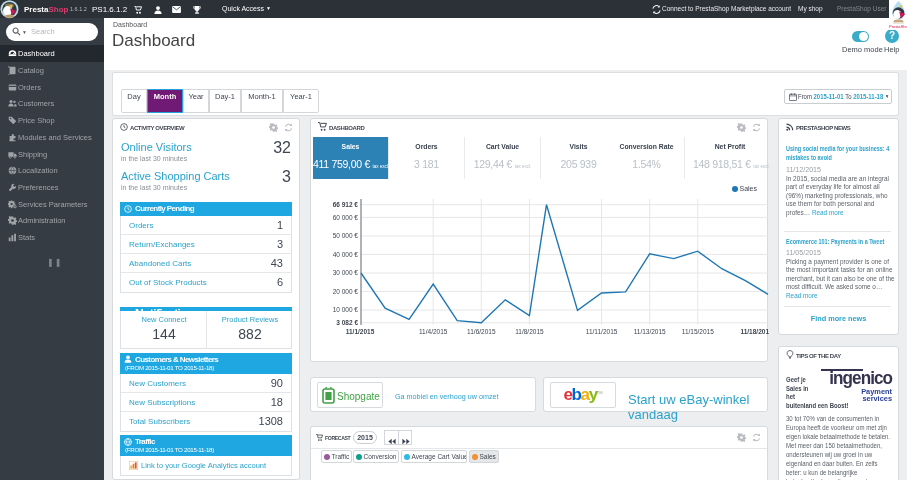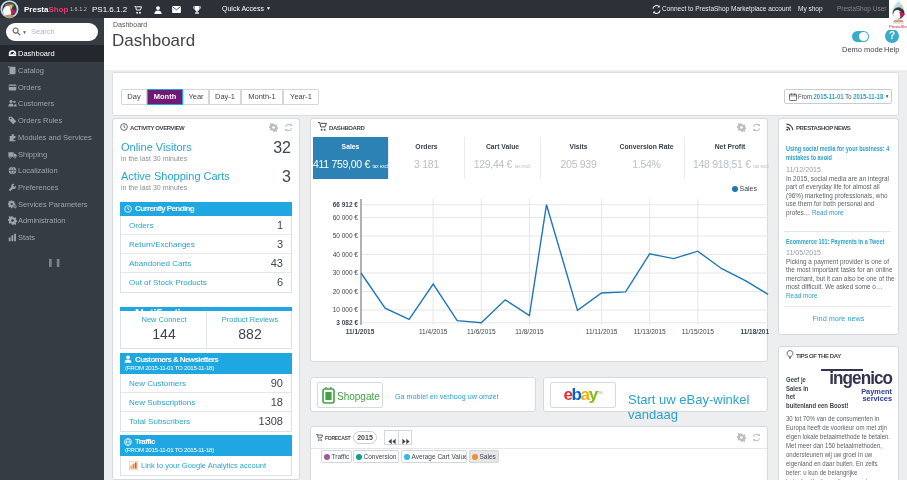--- a/index.html
+++ b/index.html
@@ -19,21 +19,21 @@
 .menu-item { position:absolute; left:0; width:104px; height:17px; color:#9fa4a9; font-size:7.5px; line-height:17px; }
 .menu-item .mi-ic { position:absolute; left:8px; top:4px; width:9px; height:9px; }
 .menu-item .mi-tx { position:absolute; left:18px; top:0; white-space:nowrap; }
 .menu-item.active { background:#23272e; color:#fff; }
 
 
 #headband { position:absolute; left:104px; top:18px; width:803px; height:52px; background:#fff; }
 
 
 #toolbar { position:absolute; left:112px; top:72px; width:787px; height:44px; background:#fff; border:1px solid #dcdfe2; border-radius:2px; }
-.tbtn { position:absolute; top:16px; height:16px; line-height:14px; font-size:7.5px; color:#3f4650; background:#fff; border:1px solid #d4d7da; text-align:center; }
+.tbtn { position:absolute; top:16px; height:24px; line-height:14px; font-size:7.5px; color:#3f4650; background:#fff; border:1px solid #d4d7da; text-align:center; }
 .tbtn.active { background:#701a75; color:#fff; border-color:#20a4dd; font-weight:bold; }
 
 
 .panel { position:absolute; background:#fff; border:1px solid #d7dadd; border-radius:3px; }
 .phead { position:relative; height:18px; line-height:18px; font-size:6px; letter-spacing:-0.4px; font-weight:bold; color:#414750; padding-left:7px; }
 .phead .ic { vertical-align:-1px; margin-right:2px; }
 .ptools { position:absolute; right:6px; top:4px; color:#b9bdc1; font-size:9px; }
 
 .teal { color:#2ba2cc; }
 .bluebar { position:absolute; left:7px; width:172px; background:#1ea7e0; color:#fff; }
@@ -166,21 +166,21 @@
           <circle cx="8.6" cy="3.8" r="1.6" fill="#9fa4a9"></circle>
           <path d="M0.5 10q0-4 3.5-4t3.5 4zM8 10q0-3 2-3.4 1.6 0.3 1.6 3.4z" fill="#9fa4a9"></path>
         </svg>
         <span class="mi-tx">Customers</span>
       </div>
     <div class="menu-item" style="top:94.1px;">
         <svg class="mi-ic" viewBox="0 0 12 12">
           <path d="M1 1h4l6 6-4 4-6-6z" fill="#9fa4a9"></path>
           <circle cx="3.4" cy="3.4" r="1" fill="#363c44"></circle>
         </svg>
-        <span class="mi-tx">Orders Rules</span>
+        <span class="mi-tx">Price Shop</span>
       </div>
     <div class="menu-item" style="top:127.5px;">
         <svg class="mi-ic" viewBox="0 0 12 12">
           <path d="M0.5 3h7v6h-7z" fill="#9fa4a9"></path>
           <path d="M8 5h2l1.5 2v2H8z" fill="#9fa4a9"></path>
           <circle cx="3" cy="9.6" r="1.3" fill="#363c44" stroke="#9fa4a9"></circle>
           <circle cx="9" cy="9.6" r="1.3" fill="#363c44" stroke="#9fa4a9"></circle>
         </svg>
         <span class="mi-tx">Shipping</span>
       </div>
@@ -495,21 +495,21 @@
           <path d="M0.6 5.2a4 4 0 0 1 4 4M0.6 1.4a7.8 7.8 0 0 1 7.8 7.8" fill="none" stroke="#414750" stroke-width="1.4"></path>
         </svg>PRESTASHOP NEWS</div>
     <div class="news-t abs" style="left:7px;top:25px;">Using social media for your business: 4<br>mistakes to avoid</div>
     <div class="news-d abs" style="left:7px;top:47px;">11/12/2015</div>
     <div class="news-b abs" style="left:7px;top:56px;">In 2015, social media are an integral<br>part of everyday life for almost all<br>(96%) marketing professionals, who<br>use them for both personal and<br>profes… <span class="teal">Read more</span></div>
     <div class="abs" style="left:5px;top:112px;width:107px;border-top:1px solid #e4e7ea;"></div>
     <div class="news-t abs" style="left:7px;top:118px;">Ecommerce 101: Payments in a Tweet</div>
     <div class="news-d abs" style="left:7px;top:130px;">11/05/2015</div>
     <div class="news-b abs" style="left:7px;top:139px;">Picking a payment provider is one of<br>the most important tasks for an online<br>merchant, but it can also be one of the<br>most difficult. We asked some o…<br><span class="teal">Read more</span></div>
     <div class="abs" style="left:5px;top:187px;width:107px;border-top:1px solid #e4e7ea;"></div>
-    <div class="abs teal" style="left:0;top:195px;width:100%;text-align:center;font-size:7.3px;font-weight:normal;">Find more news</div>
+    <div class="abs teal" style="left:0;top:195px;width:100%;text-align:center;font-size:7.3px;font-weight:bold;">Find more news</div>
   </div>
 
   <div class="panel" id="p-tips">
     <div class="phead"><svg class="ic" width="8" height="9" viewBox="0 0 10 11">
           <path d="M5 0.5a3.6 3.6 0 0 1 2 6.6c-0.5 0.4-0.6 0.9-0.6 1.4H3.6c0-0.5-0.1-1-0.6-1.4A3.6 3.6 0 0 1 5 0.5z" fill="none" stroke="#414750" stroke-width="1"></path>
           <path d="M3.8 9.4h2.4M4.2 10.6h1.6" stroke="#414750" stroke-width="0.9"></path>
         </svg>TIPS OF THE DAY</div>
     <div class="abs" style="right:6px;top:22px;width:76px;text-align:right;">
       <div style="border-top:2.2px solid #343450;width:42px;margin-left:5px;"></div>
       <div style="font-size:18px;font-weight:bold;color:#343450;letter-spacing:-1px;line-height:15px;transform:scaleX(0.95);transform-origin:right;">ingenico</div>

